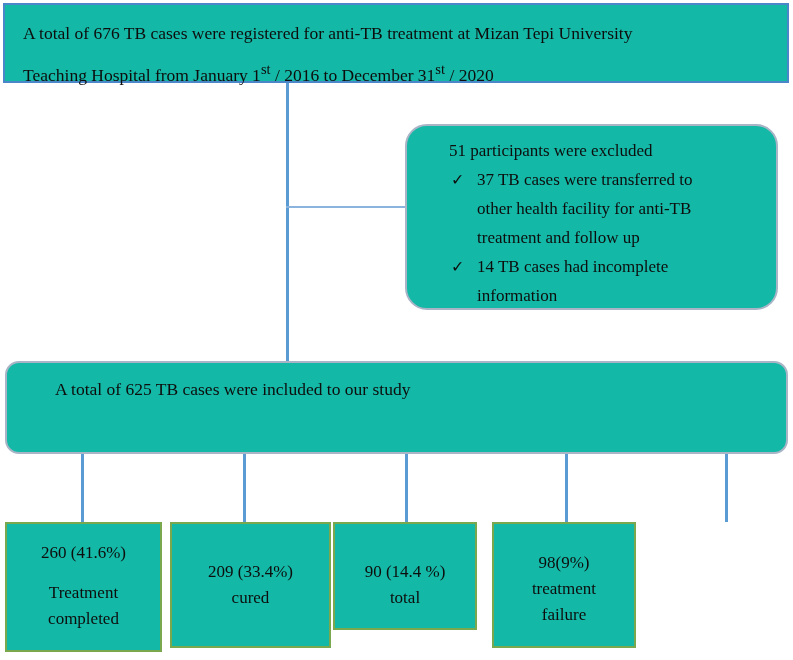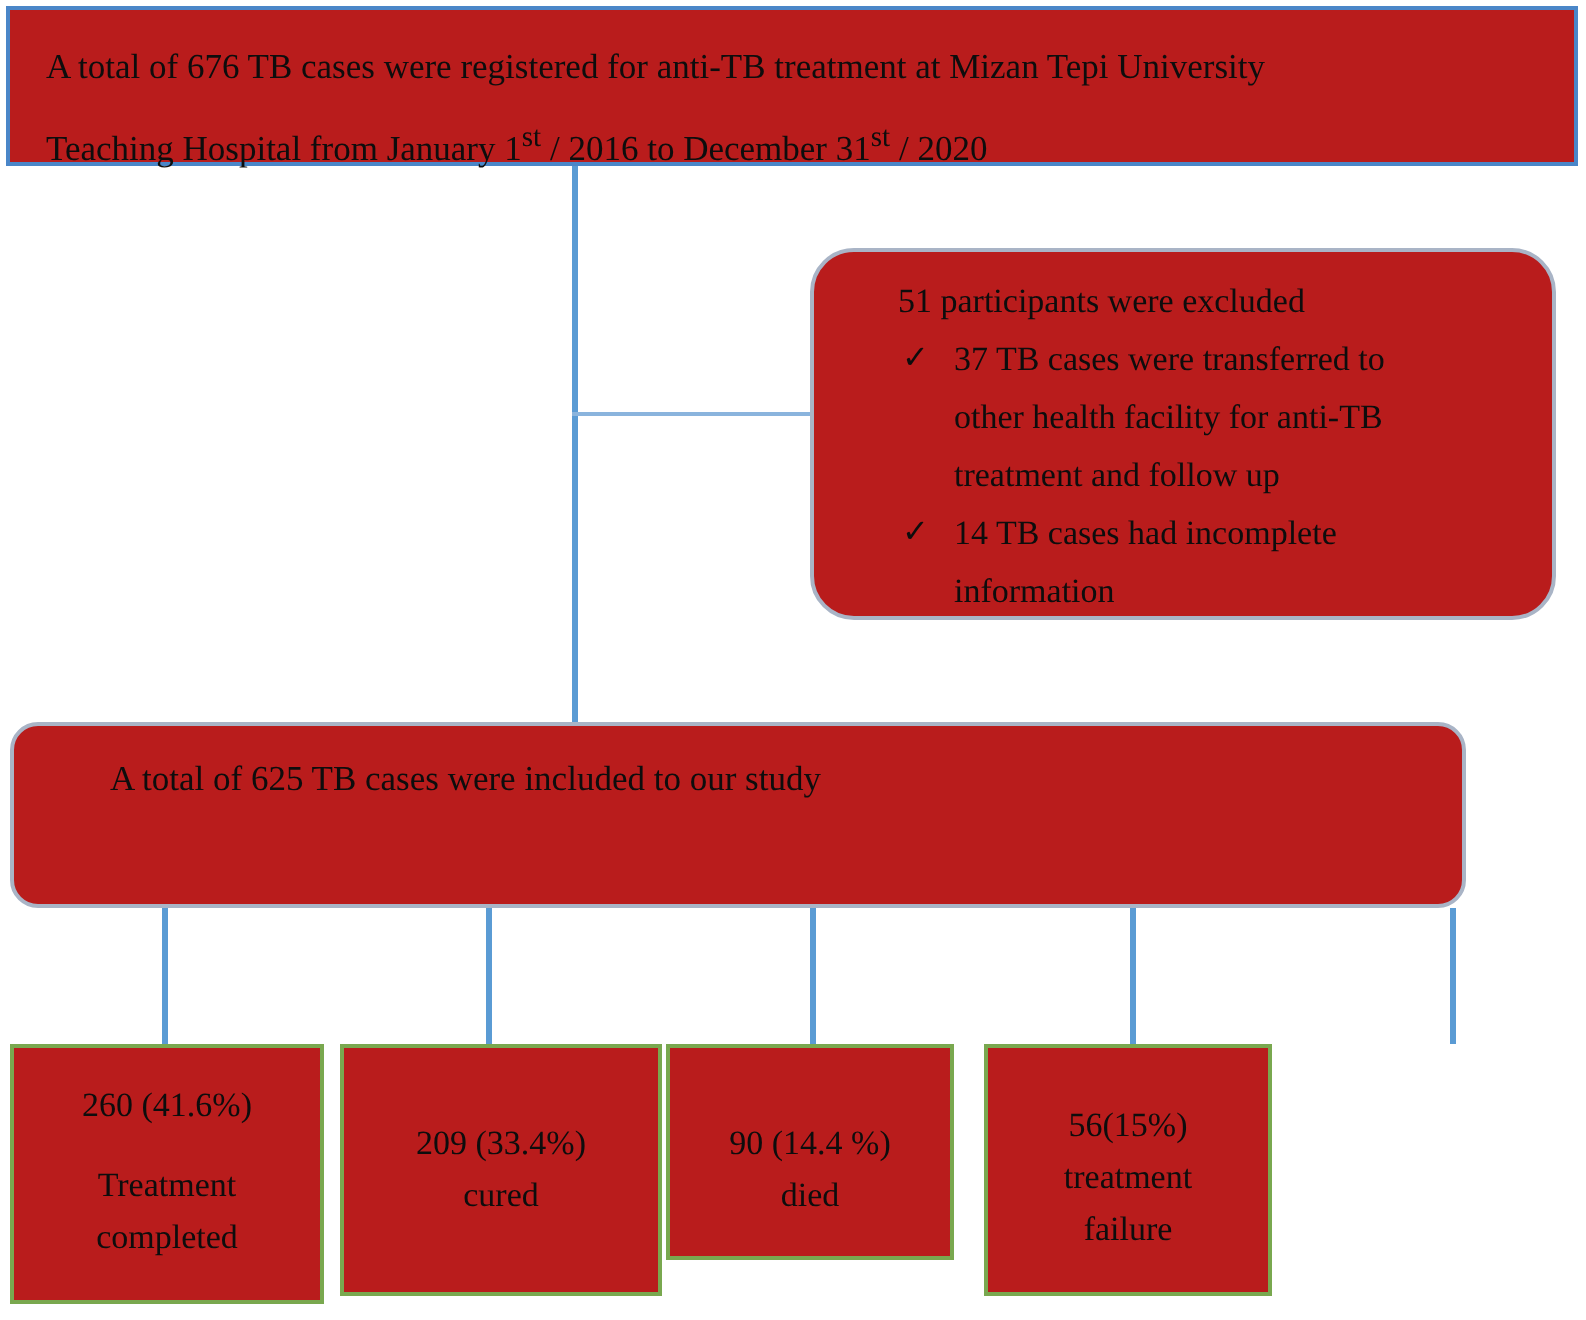--- a/index.html
+++ b/index.html
@@ -23,21 +23,21 @@
     background: #5a9bd4;
   }
   .conn.v { width: 3px; }
   .conn.h { height: 3px; }
   .conn.thin { background: #8ab4dd; }
 
   
   .box {
     position: absolute;
     box-sizing: border-box;
-    background: #b91c1c;
+    background: #14b8a6;
   }
   .box-top {
     border: 2px solid #4a86c8;
   }
   .box-round {
     border: 2px solid #a9b4c6;
     border-radius: 22px;
   }
   .box-round-sm {
     border: 2px solid #a9b4c6;
@@ -139,21 +139,21 @@
       </div>
 
       <div class="bullet-item">
         <span class="chk">✓</span>
         <div class="excl-line">14 TB cases had incomplete</div>
         <div class="excl-line nowrapline">information</div>
       </div>
     </div>
   </div>
 
-  <div class="box box-round-sm" style="left:5px; top:361px; width:728px; height:93px;">
+  <div class="box box-round-sm" style="left:5px; top:361px; width:783px; height:93px;">
     <div class="mid-txt">A total of 625 TB cases were included to our study</div>
   </div>
 
   <div class="box box-green" style="left:5px; top:522px; width:157px; height:130px;">
     <div class="green-txt" style="top:16px;">
       <div>260 (41.6%)</div>
       <span class="gap"></span>
       <div>Treatment</div>
       <div>completed</div>
     </div>
@@ -162,26 +162,26 @@
   <div class="box box-green" style="left:170px; top:522px; width:161px; height:126px;">
     <div class="green-txt" style="top:35px;">
       <div>209 (33.4%)</div>
       <div>cured</div>
     </div>
   </div>
 
   <div class="box box-green" style="left:333px; top:522px; width:144px; height:108px;">
     <div class="green-txt" style="top:35px;">
       <div>90 (14.4 %)</div>
-      <div>died</div>
+      <div>total</div>
     </div>
   </div>
 
   <div class="box box-green" style="left:492px; top:522px; width:144px; height:126px;">
     <div class="green-txt" style="top:26px;">
-      <div>56(15%)</div>
+      <div>98(9%)</div>
       <div>treatment</div>
       <div>failure</div>
     </div>
   </div>
 
 
 </div>
 
 </body></html>

